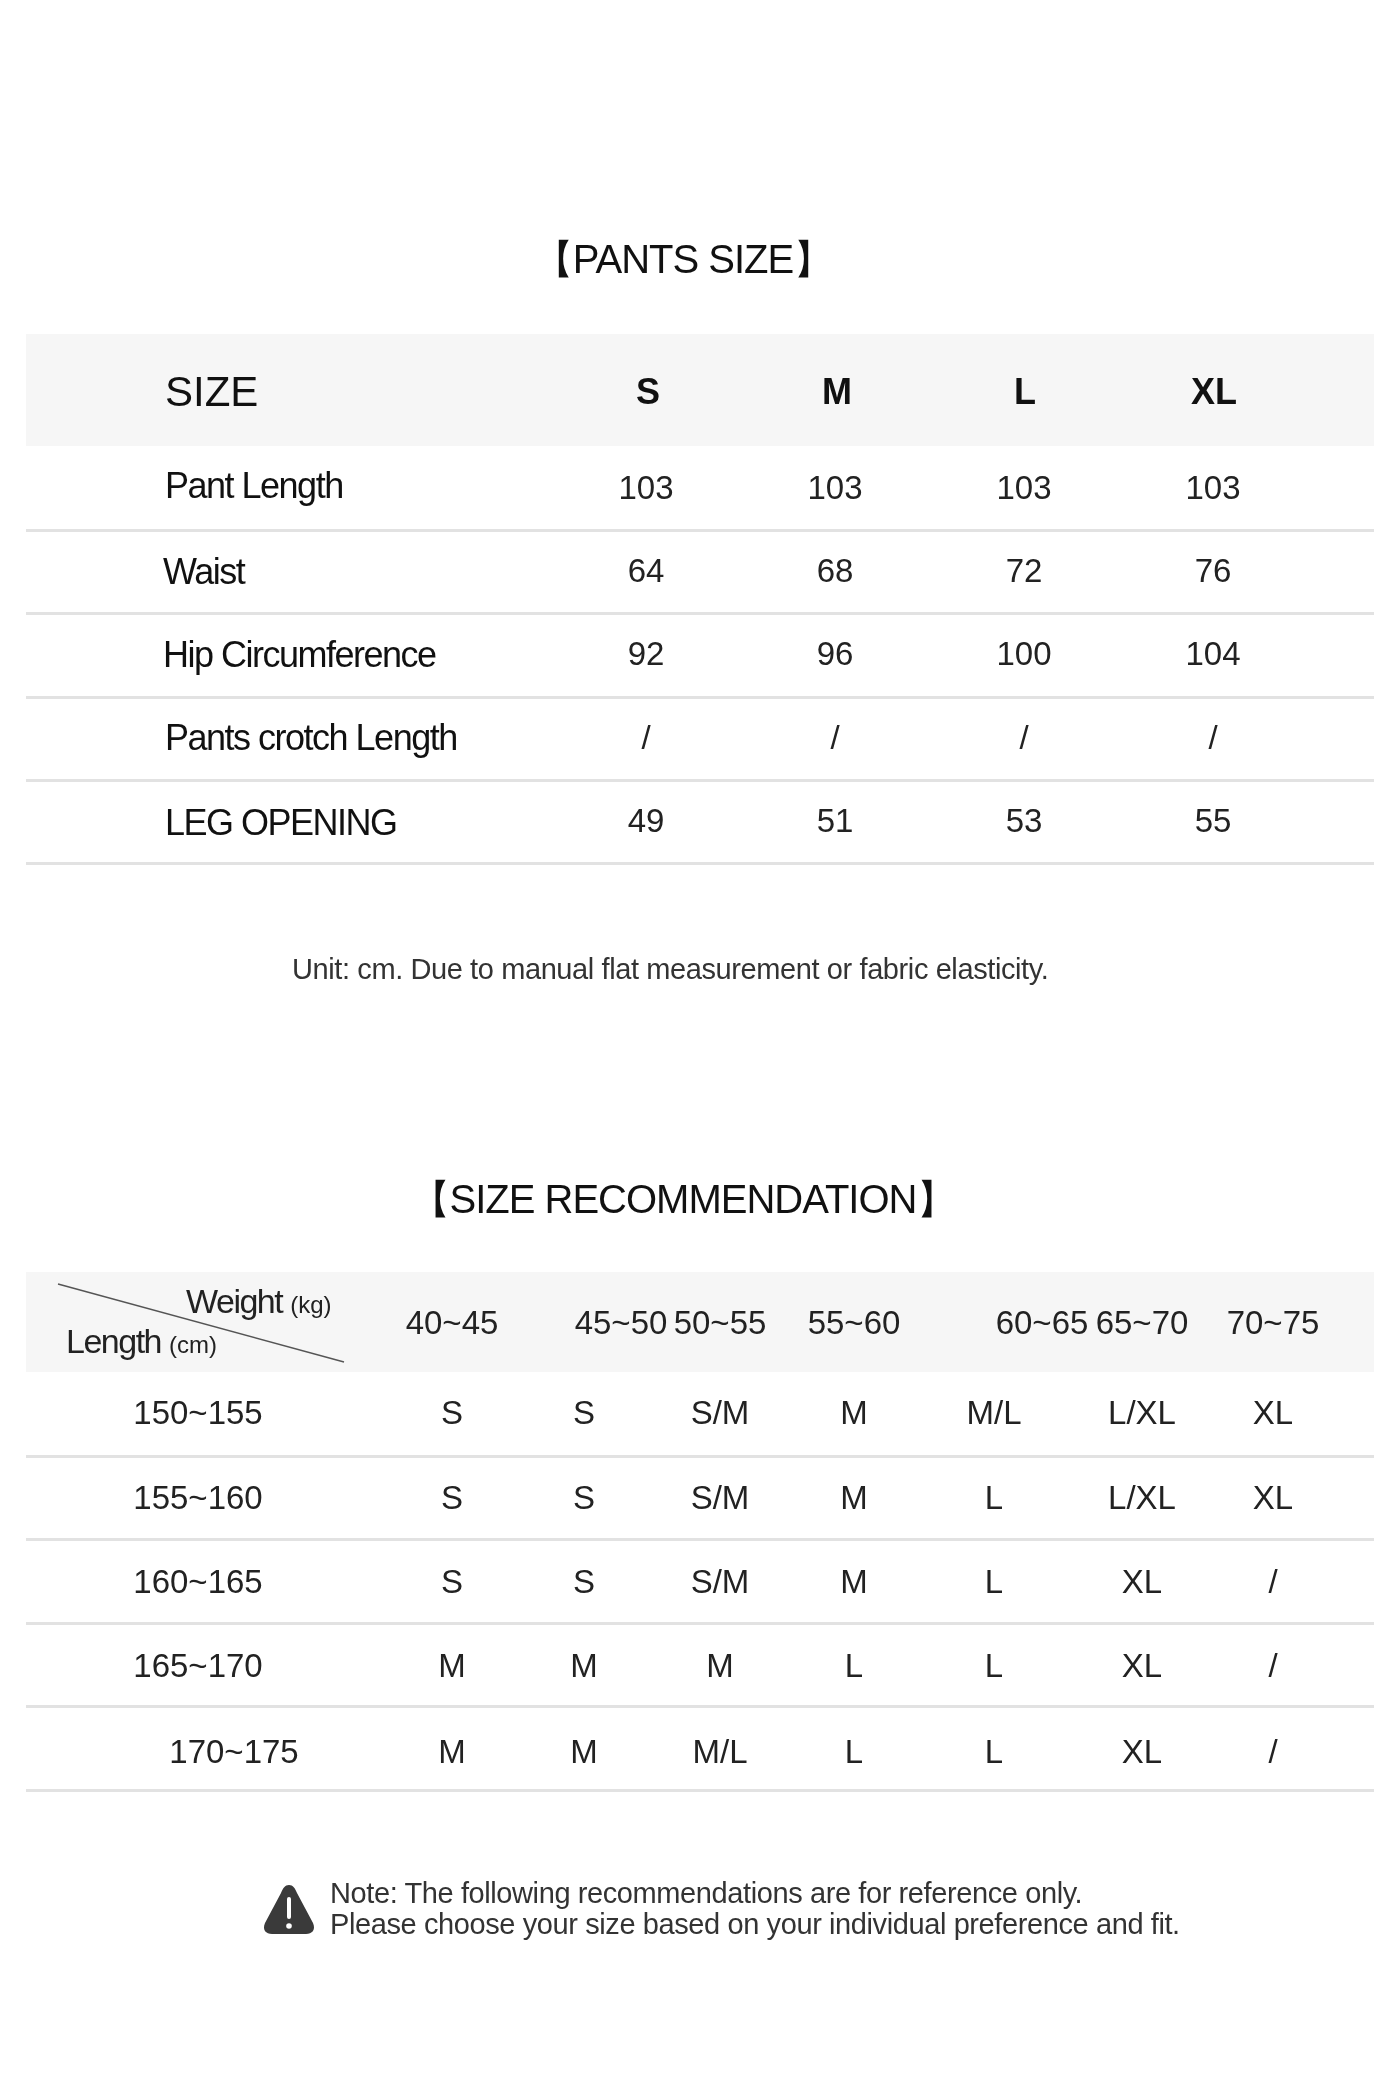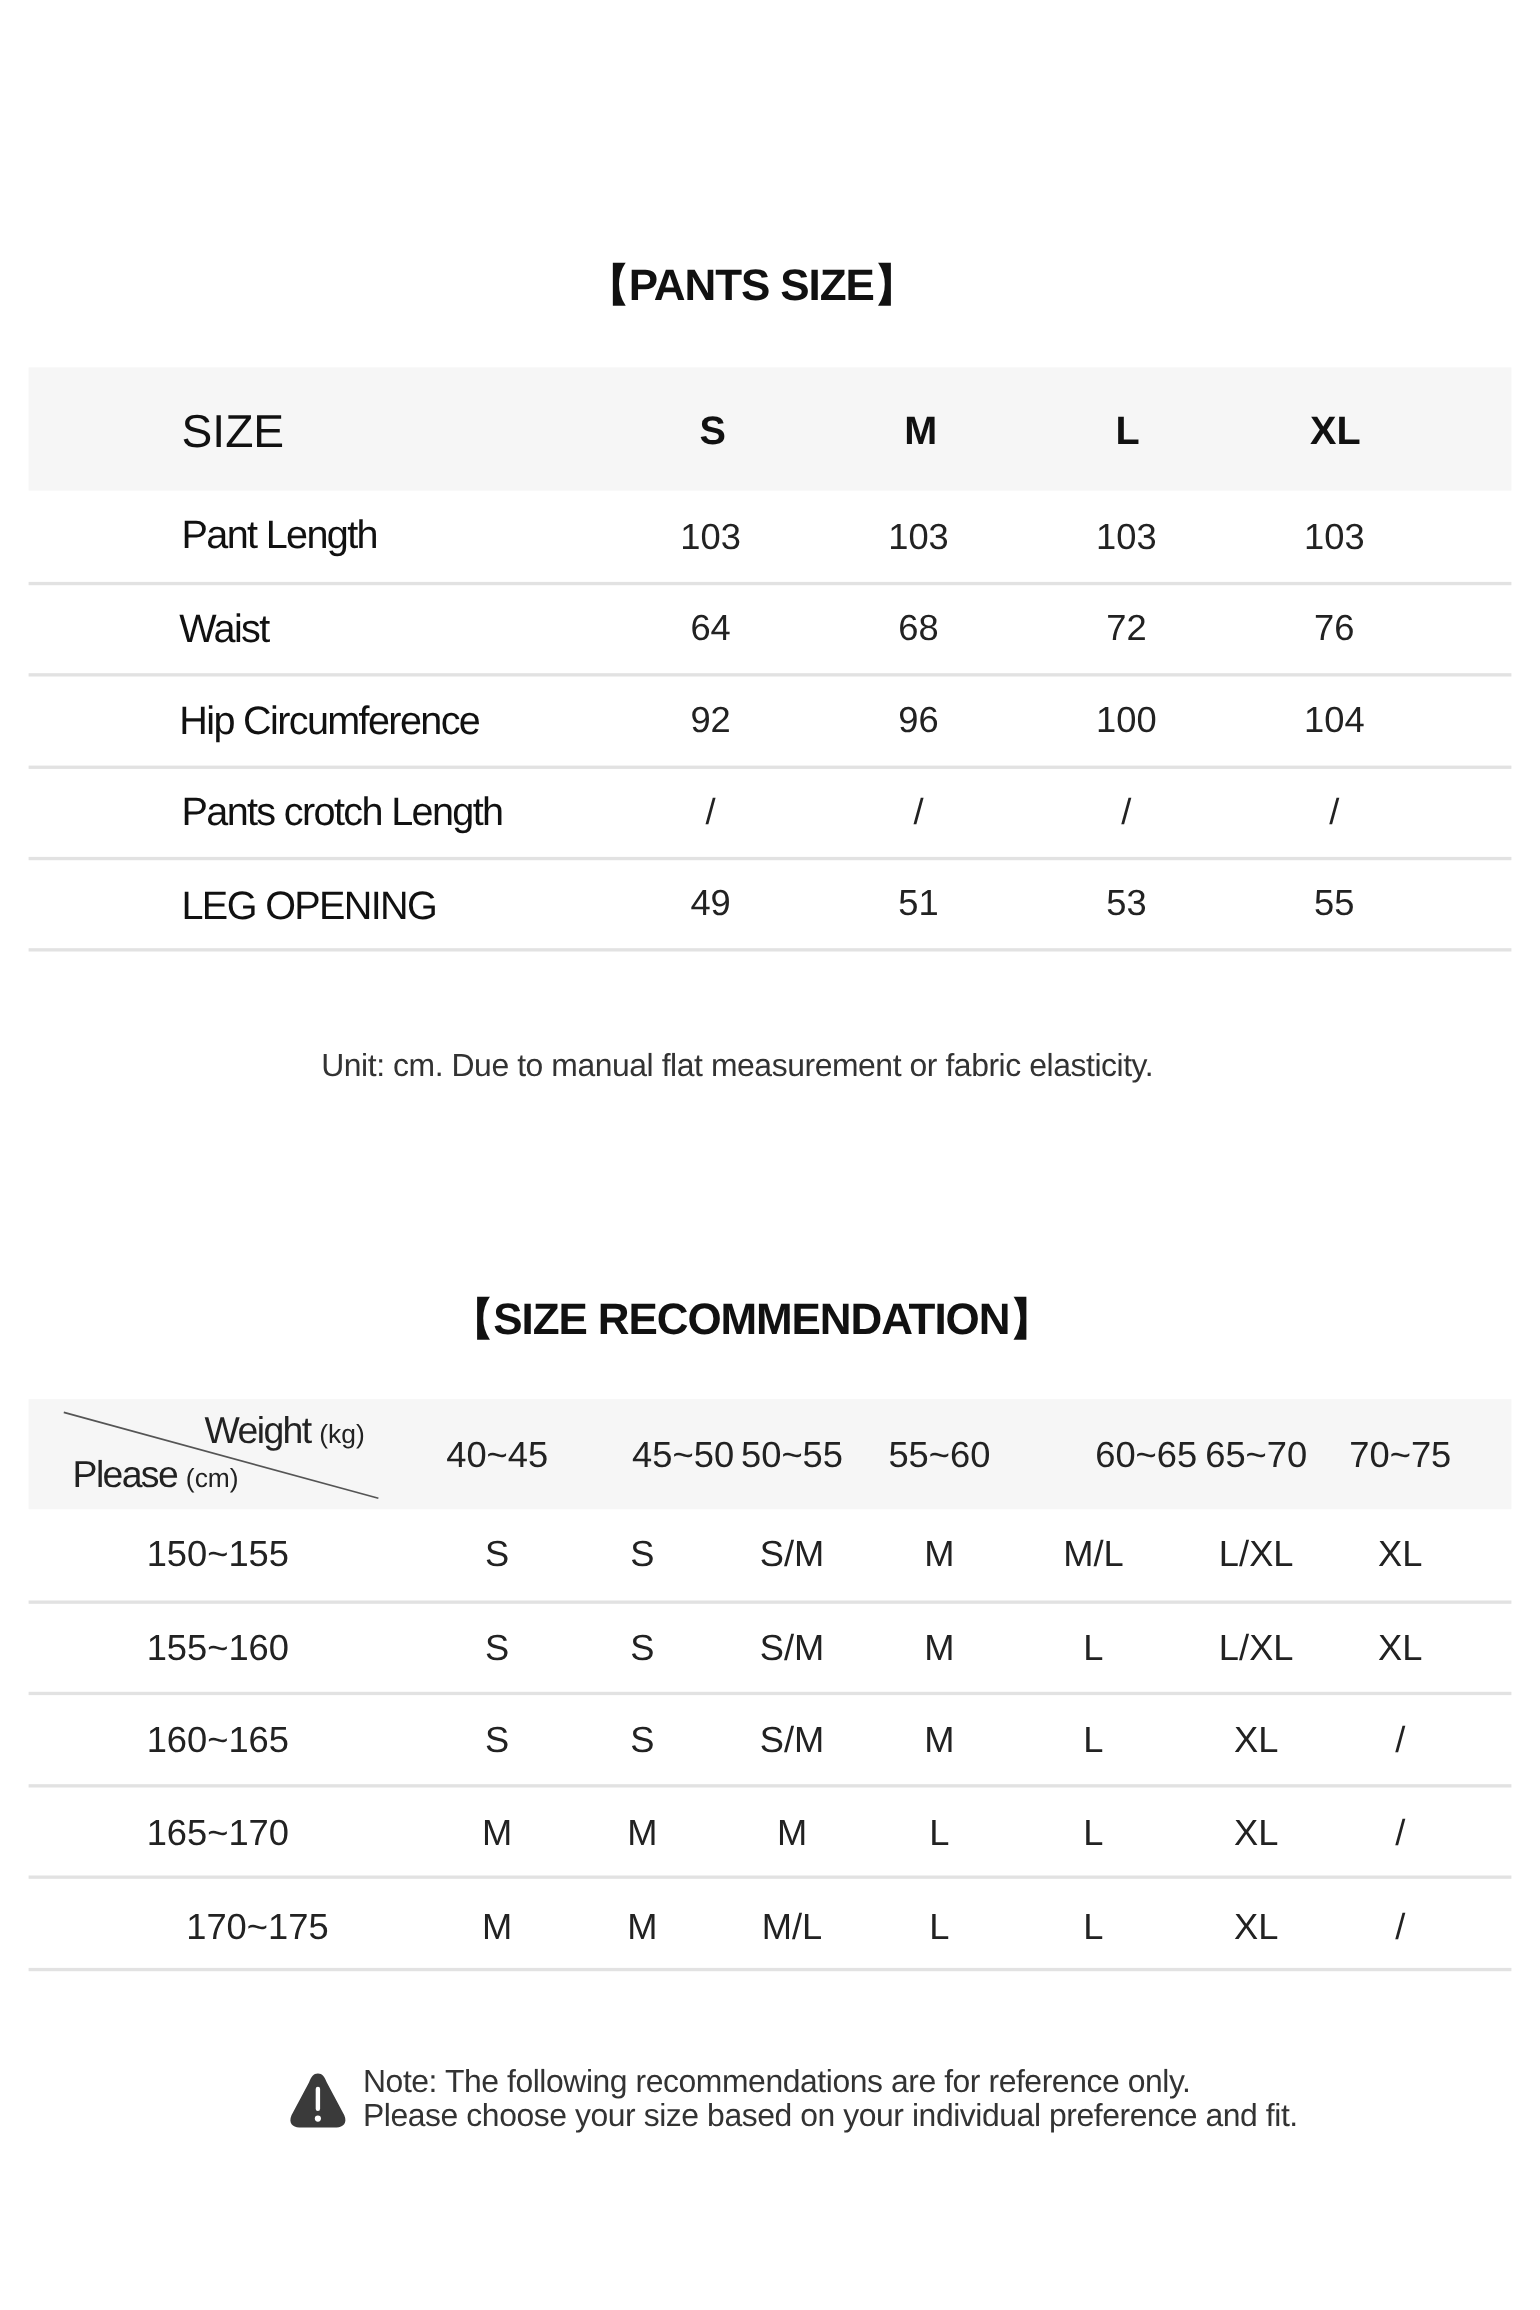--- a/index.html
+++ b/index.html
@@ -2,21 +2,21 @@
 <html><head>
 <meta charset="utf-8">
 <style>
   html, body { margin: 0; padding: 0; background: #ffffff; }
   body {
     width: 1400px; height: 2100px; position: relative; overflow: hidden;
     font-family: "Liberation Sans", "DejaVu Sans", sans-serif; color: #1a1a1a;
   }
   .title {
     position: absolute; left: 0; width: 1366px; text-align: center;
-    font-size: 40px; font-weight: 700; letter-spacing: -1px; color: #111;
+    font-size: 40px; font-weight: 400; letter-spacing: -1px; color: #111;
   }
   .band { position: absolute; left: 26px; width: 1348px; background: #f6f6f6; }
   .hline { position: absolute; left: 26px; width: 1348px; height: 3px; background: #e2e2e2; }
   .cell {
     position: absolute; transform: translate(-50%, -50%);
     white-space: nowrap; font-size: 33px; color: #222; font-weight: 300;
   }
   .lbl {
     position: absolute; transform: translateY(-50%);
     white-space: nowrap; font-size: 36px; color: #111; letter-spacing: -1.5px;
@@ -85,21 +85,21 @@
 </div>
 
 <div class="title" style="top:1172px;">【SIZE RECOMMENDATION】</div>
 
 <div class="band" style="top:1272px;height:100px;"></div>
 <div class="diag-wrap">
   <svg width="350" height="100" style="position:absolute;left:0;top:0;">
     <line x1="32" y1="12" x2="318" y2="90" stroke="#555" stroke-width="1.5"></line>
   </svg>
   <div class="w-label"><span>Weight</span><span class="unit">(kg)</span></div>
-  <div class="h-label"><span>Please</span><span class="unit">(cm)</span></div>
+  <div class="h-label"><span>Length</span><span class="unit">(cm)</span></div>
 </div>
 
 <div class="cell" style="left:452px;top:1323px;">40~45</div>
 <div class="cell" style="left:584px;top:1323px;margin-left:37px;">45~50</div>
 <div class="cell" style="left:720px;top:1323px;">50~55</div>
 <div class="cell" style="left:854px;top:1323px;">55~60</div>
 <div class="cell" style="left:994px;top:1323px;margin-left:48px;">60~65</div>
 <div class="cell" style="left:1142px;top:1323px;">65~70</div>
 <div class="cell" style="left:1273px;top:1323px;">70~75</div>
 

